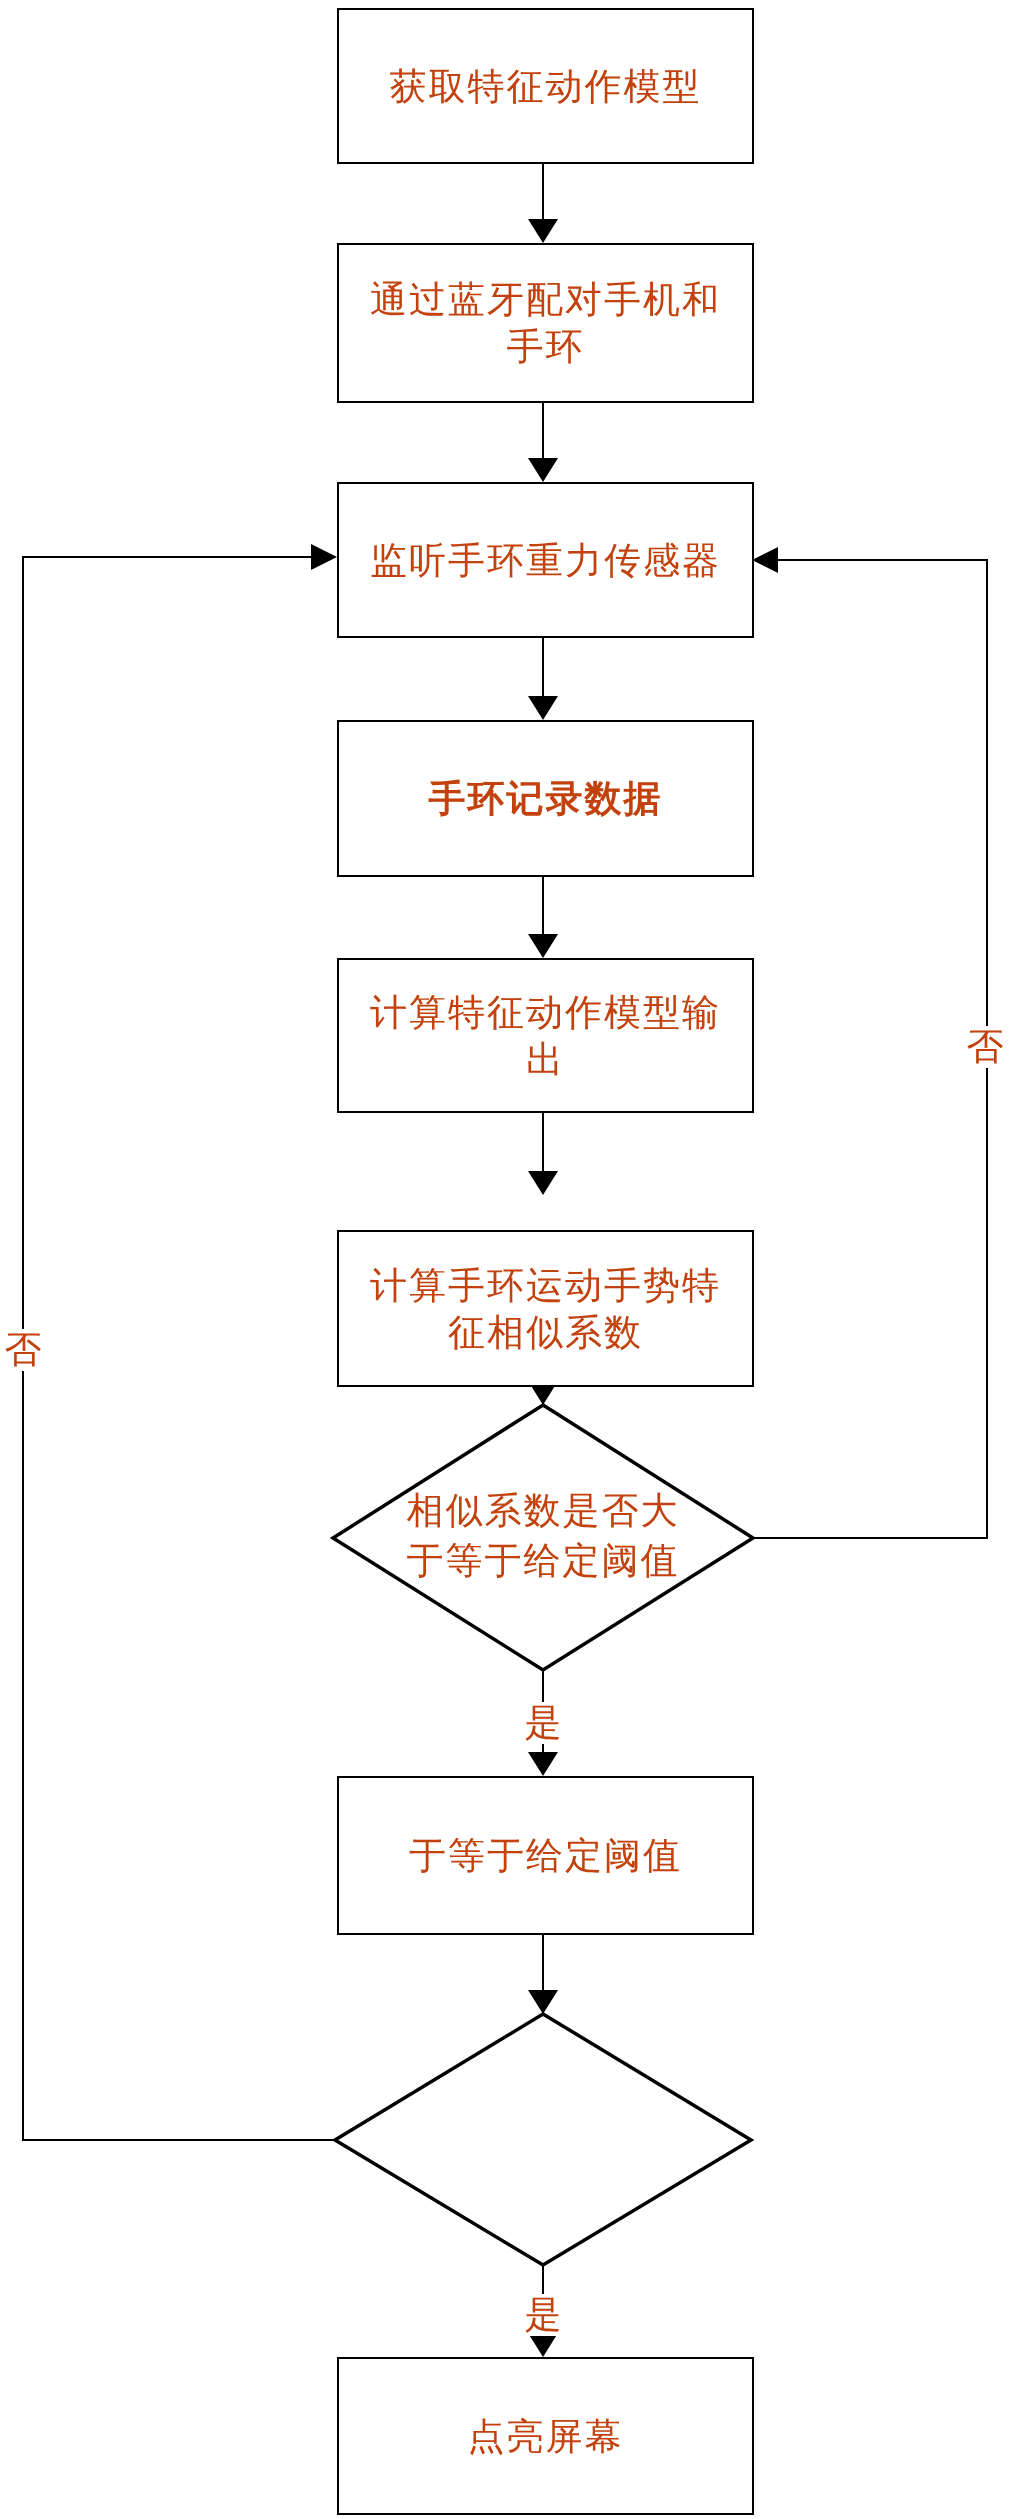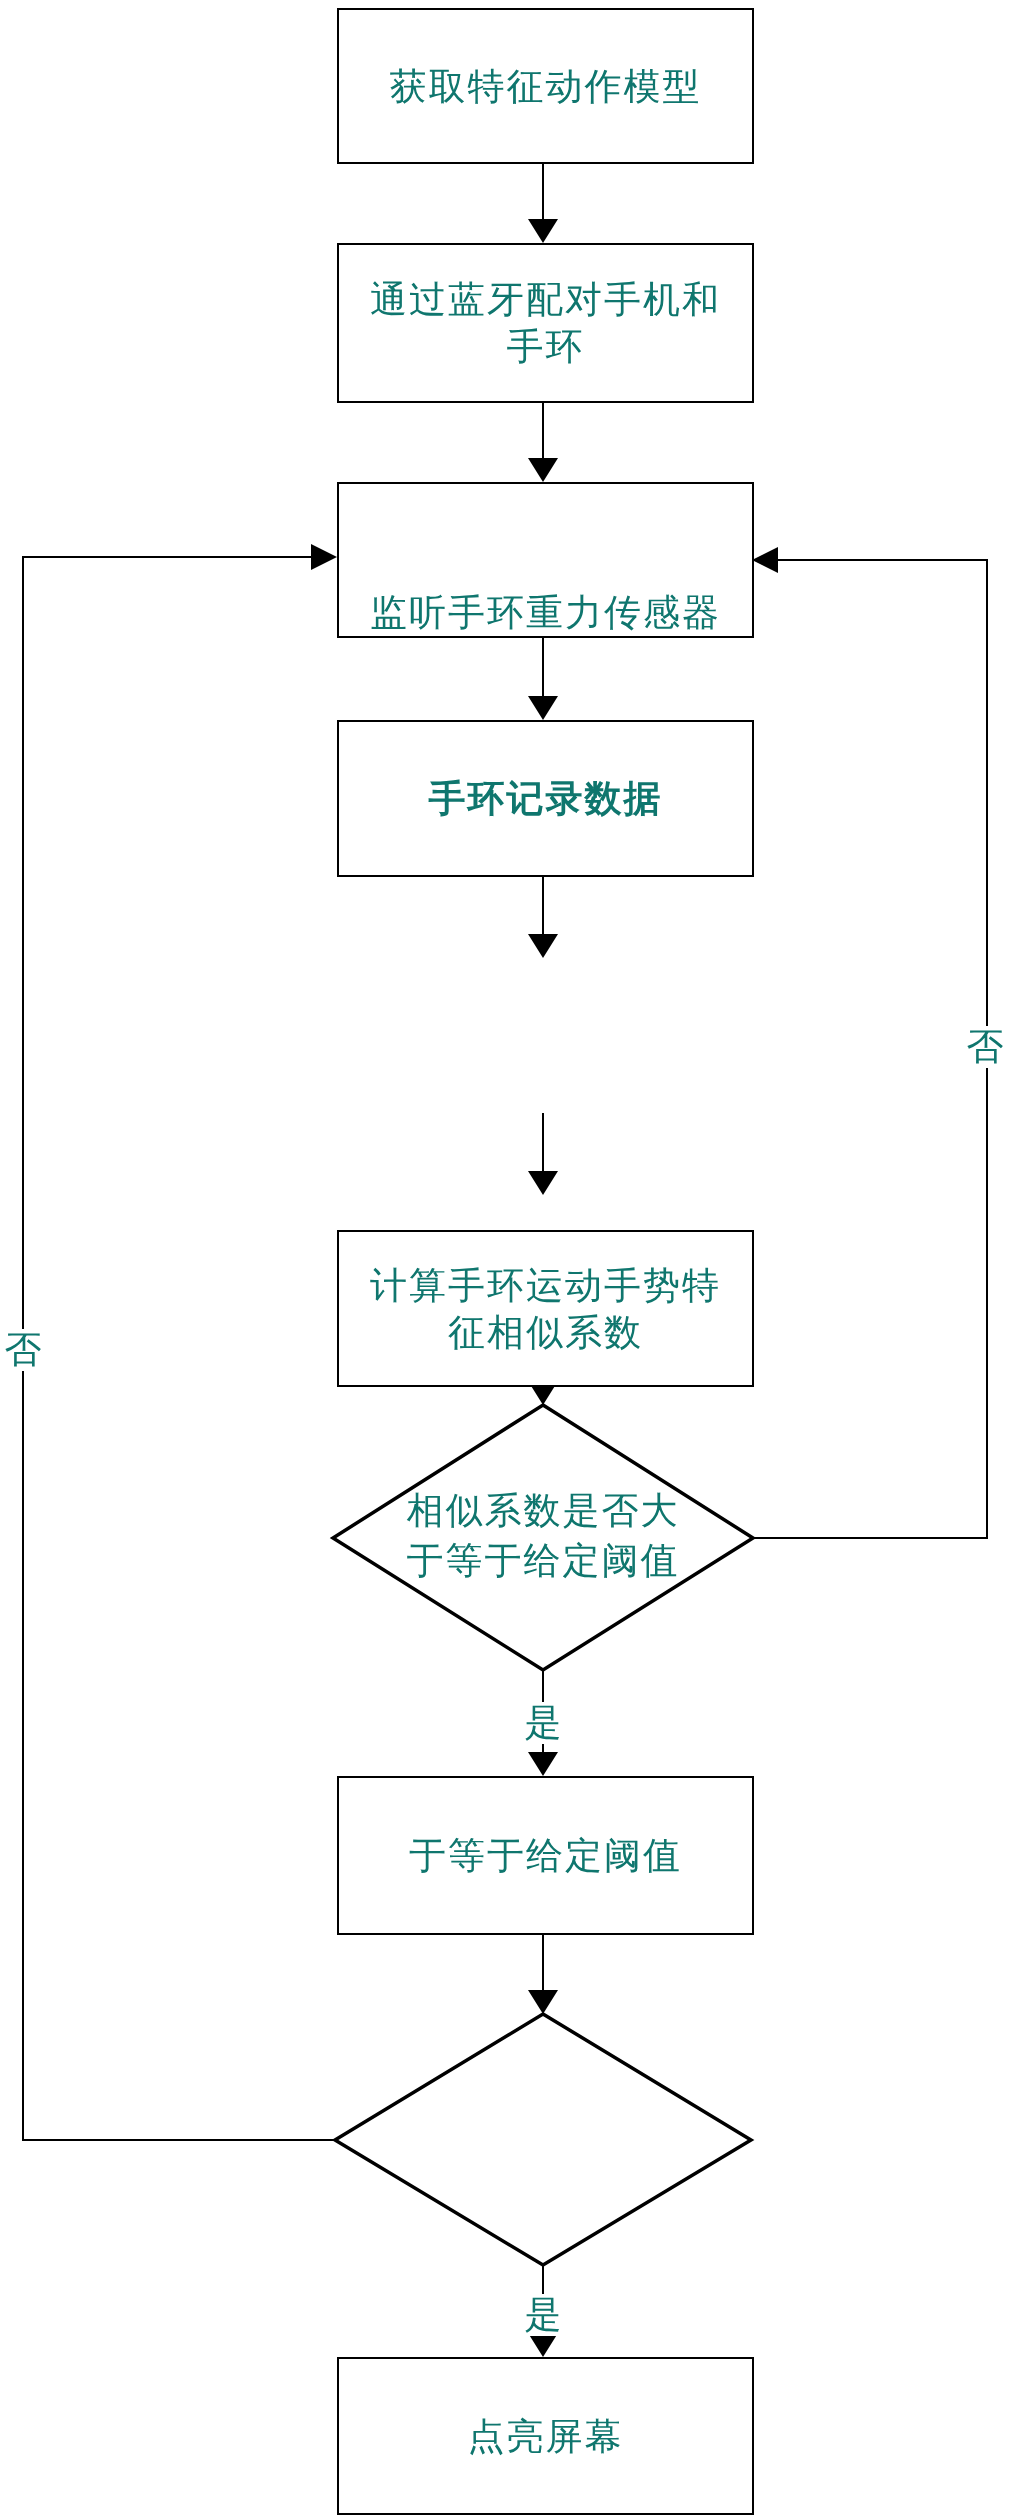--- a/index.html
+++ b/index.html
@@ -6,21 +6,21 @@
     margin: 0;
     padding: 0;
     background: #ffffff;
   }
   #canvas {
     position: relative;
     width: 1012px;
     height: 2519px;
     background: #ffffff;
     font-family: "Liberation Serif", "DejaVu Serif", serif;
-    color: #0f766e;
+    color: #c2410c;
   }
   #connector-layer {
     position: absolute;
     top: 0;
     left: 0;
     width: 1012px;
     height: 2519px;
   }
   .process-box {
     position: absolute;
@@ -100,28 +100,32 @@
 
   <div class="process-box" style="top:8px; height:156px;">
     <div>获取特征动作模型</div>
   </div>
 
   <div class="process-box" style="top:243px; height:160px;">
     <div>通过蓝牙配对手机和</div>
     <div>手环</div>
   </div>
 
-  <div class="process-box" style="top:482px; height:156px;justify-content:flex-end;">
+  <div class="process-box" style="top:482px; height:156px;">
     <div>监听手环重力传感器</div>
   </div>
 
   <div class="process-box" style="top:720px; height:157px;font-weight:bold;">
     <div>手环记录数据</div>
   </div>
 
+  <div class="process-box" style="top:958px; height:155px;">
+    <div>计算特征动作模型输</div>
+    <div>出</div>
+  </div>
 
   <div class="process-box" style="top:1195px; height:157px;margin-top:35px;">
     <div>计算手环运动手势特</div>
     <div>征相似系数</div>
   </div>
 
   <div class="decision-text" style="top:1486px; height:100px;">
     <div>相似系数是否大</div>
     <div>于等于给定阈值</div>
   </div>

